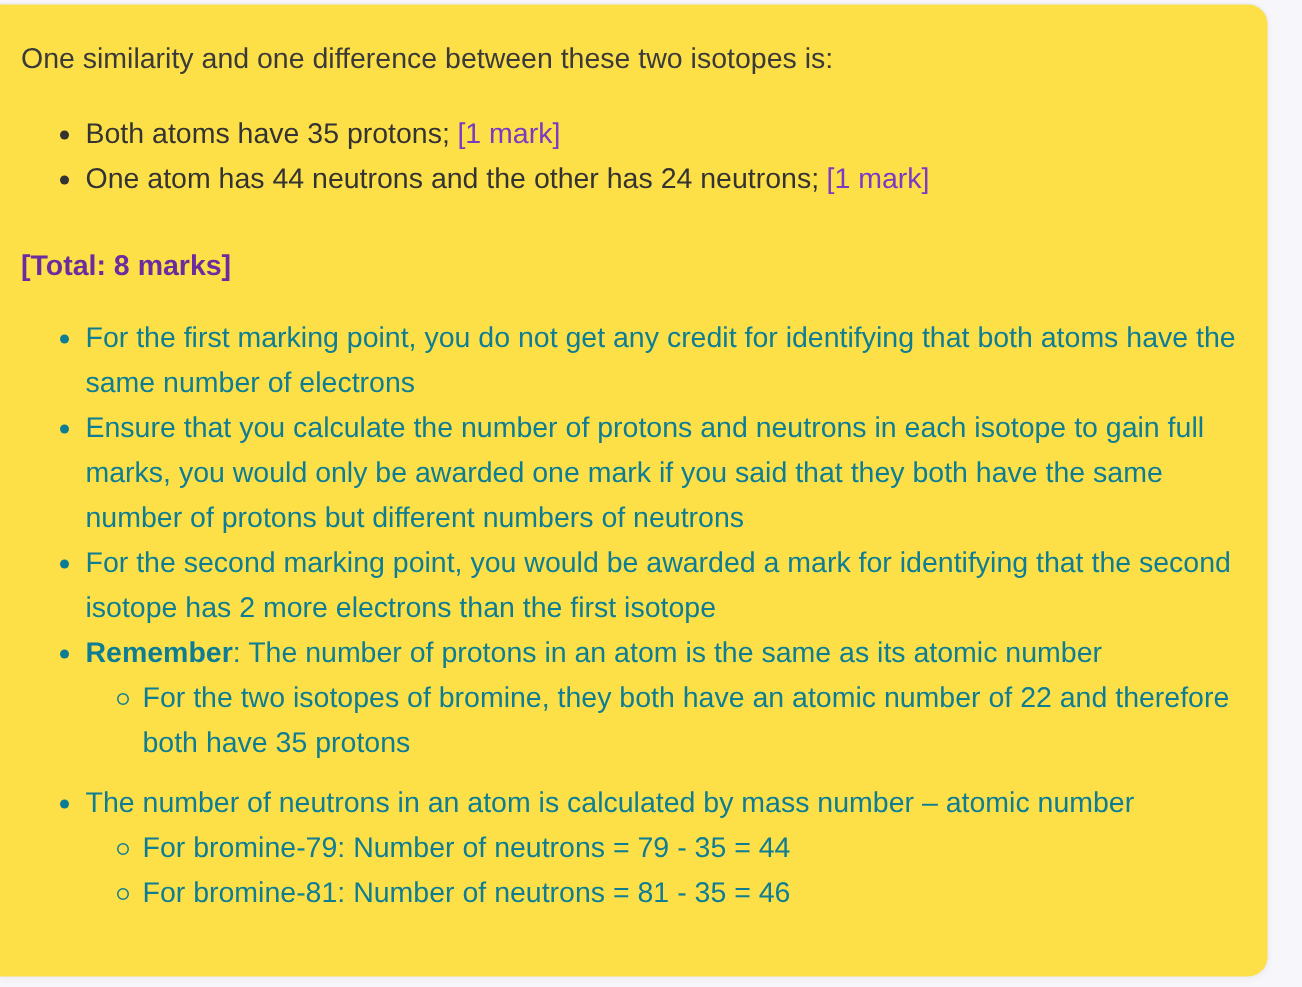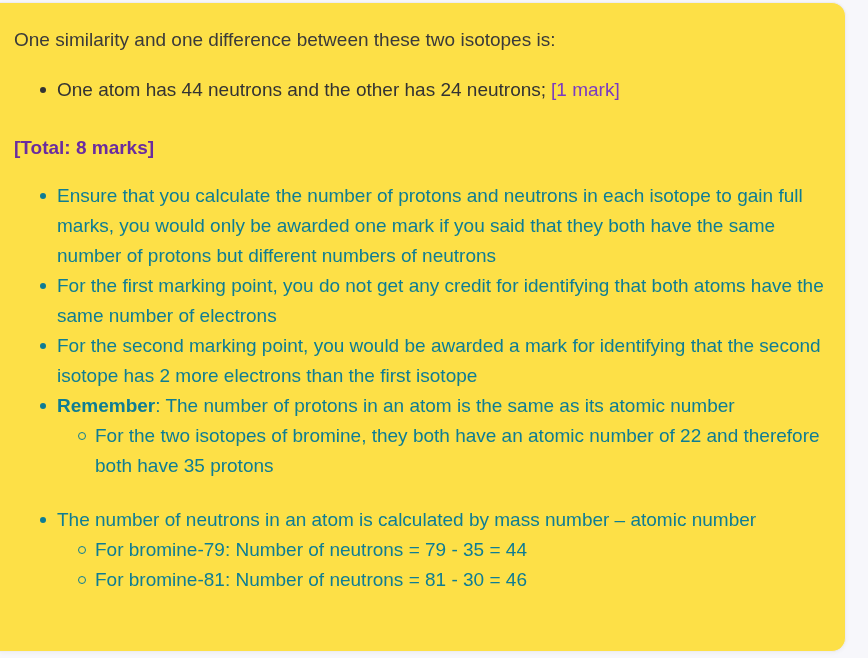--- a/index.html
+++ b/index.html
@@ -52,44 +52,47 @@
     box-sizing:content-box;
   }
   .answer-list{margin-top:20px;color:#333333;}
   .mark{color:#7a3ac3;margin-left:5px;}
   .total{
     margin:28px 0 0 0;
     color:#6a2c9f;
     font-weight:bold;
   }
   .tips{margin-top:18px;color:#0e7d94;}
-  .tips.second{margin-top:24px;}
+  .tips.second{margin-top:10px;}
   .bold{font-weight:bold;margin-top:28px;}
 </style>
 </head>
 <body>
 
 <div class="card">
 
   <p class="intro">One similarity and one difference between these two isotopes is:</p>
 
   <ul class="lvl1 answer-list">
     <li>
+      <span>Both atoms have 35 protons;</span><span class="mark">[1 mark]</span>
+    </li>
+    <li>
       <span>One atom has 44 neutrons and the other has 24 neutrons;</span><span class="mark">[1 mark]</span>
     </li>
   </ul>
 
   <p class="total">[Total: 8 marks]</p>
 
   <ul class="lvl1 tips">
     <li>
-      <span>Ensure that you calculate the number of protons and neutrons in each isotope to gain full marks, you would only be awarded one mark if you said that they both have the same number of protons but different numbers of neutrons</span>
+      <span>For the first marking point, you do not get any credit for identifying that both atoms have the same number of electrons</span>
     </li>
     <li>
-      <span>For the first marking point, you do not get any credit for identifying that both atoms have the same number of electrons</span>
+      <span>Ensure that you calculate the number of protons and neutrons in each isotope to gain full marks, you would only be awarded one mark if you said that they both have the same number of protons but different numbers of neutrons</span>
     </li>
     <li>
       <span>For the second marking point, you would be awarded a mark for identifying that the second isotope has 2 more electrons than the first isotope</span>
     </li>
     <li>
       <span class="bold">Remember</span><span>: The number of protons in an atom is the same as its atomic number</span>
       <ul class="sub">
         <li>
           <span>For the two isotopes of bromine, they both have an atomic number of 22 and therefore both have 35 protons</span>
         </li>
@@ -98,19 +101,19 @@
   </ul>
 
   <ul class="lvl1 tips second">
     <li>
       <span>The number of neutrons in an atom is calculated by mass number – atomic number</span>
       <ul class="sub">
         <li>
           <span>For bromine-79: Number of neutrons = 79 - 35 = 44</span>
         </li>
         <li>
-          <span>For bromine-81: Number of neutrons = 81 - 30 = 46</span>
+          <span>For bromine-81: Number of neutrons = 81 - 35 = 46</span>
         </li>
       </ul>
     </li>
   </ul>
 
 </div>
 
 </body></html>

